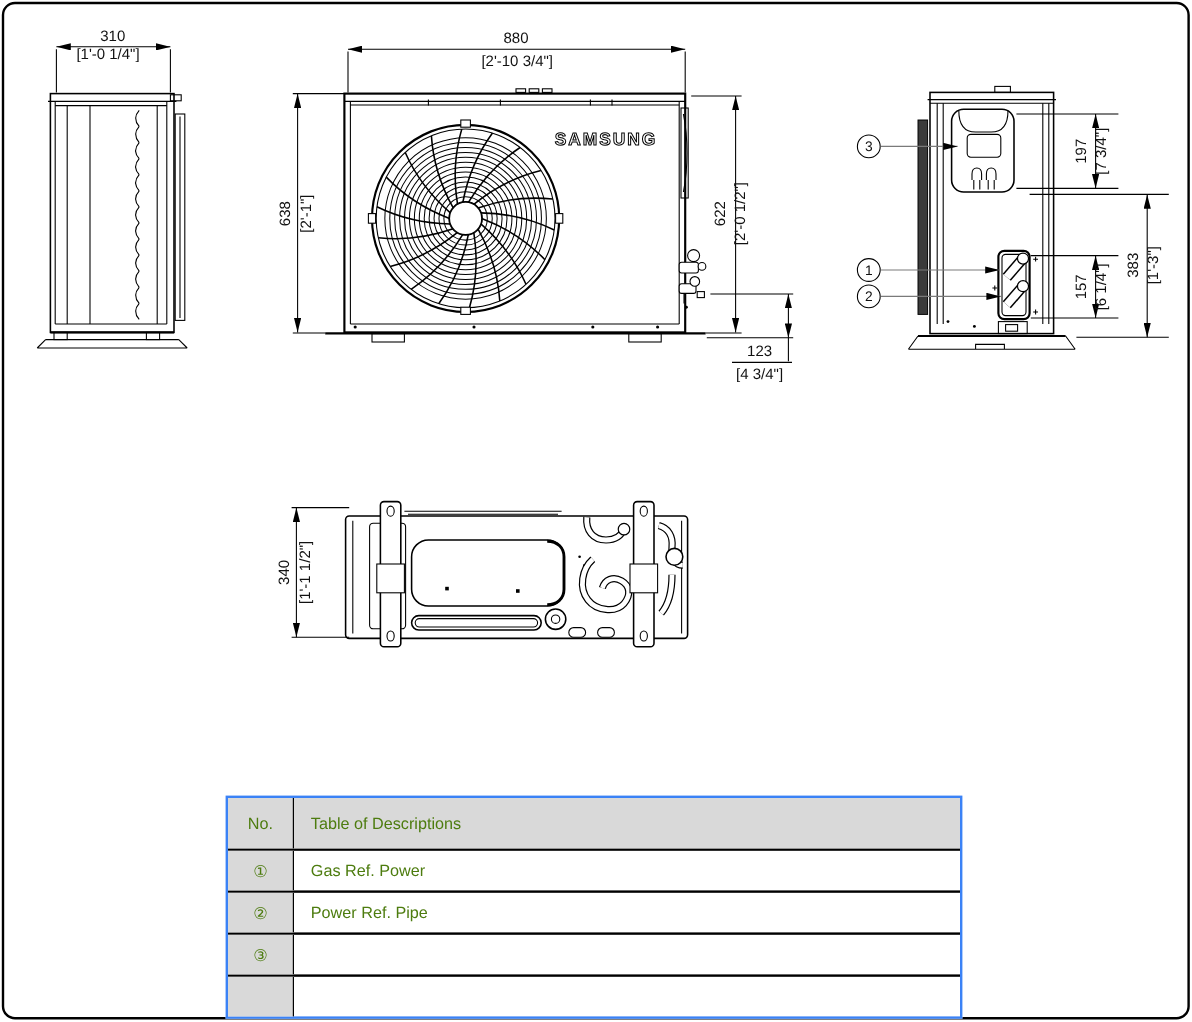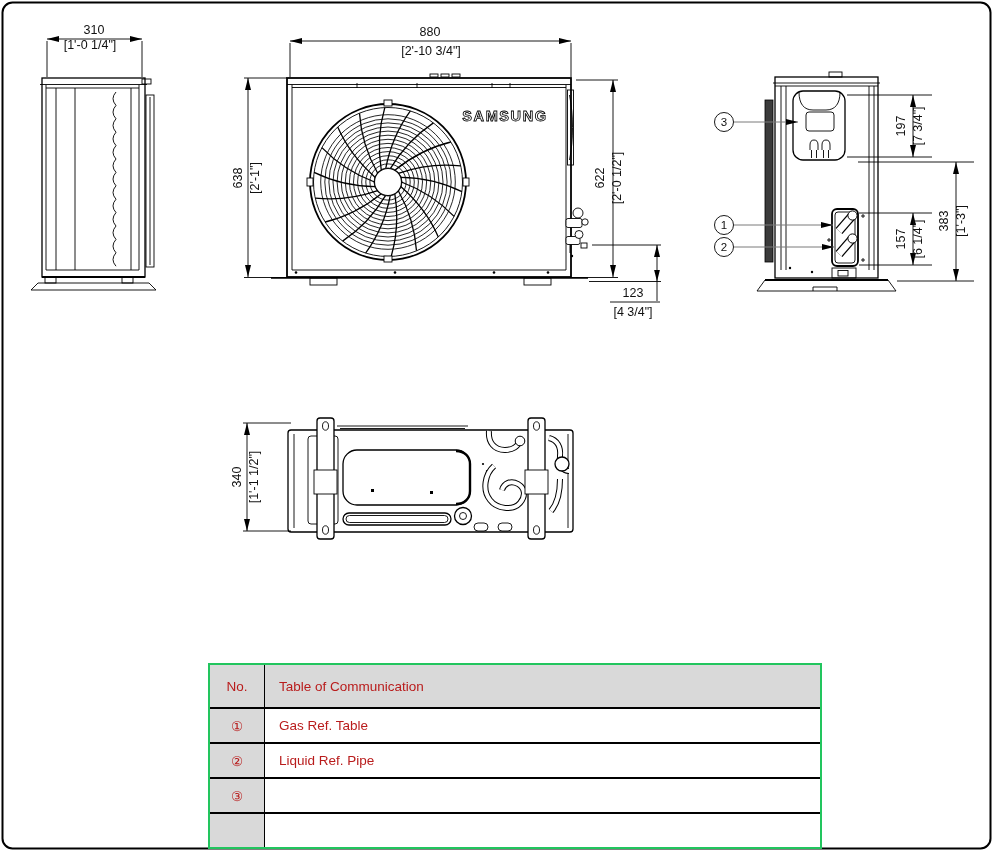--- a/index.html
+++ b/index.html
@@ -17,21 +17,21 @@
   .leader{stroke:#7a7a7a;stroke-width:1;fill:none;}
   .whitefill{fill:#fff;}
   #fan-rings circle{fill:none;stroke:#000;stroke-width:.85;}
   #fan-spokes path{fill:none;stroke:#000;stroke-width:1.3;}
   #coil-arcs path{fill:none;stroke:#000;stroke-width:.9;}
   .tube-o{stroke:#000;fill:none;}
   .tube-i{stroke:#fff;fill:none;}
   .dot{fill:#000;stroke:none;}
 
   .desc-table{position:absolute;left:188px;top:663px;width:610px;background:#fff;
-    border:2px solid #22c55e;font-size:13.5px;color:#b91c1c;margin-left:20px;}
+    border:2px solid #3b82f6;font-size:13.5px;color:#4d7c0f;}
   .t-row{display:flex;border-top:2px solid #000;height:33px;}
   .t-row.t-head{border-top:none;height:42px;}
   .t-no{width:54px;flex:0 0 54px;background:#d9d9d9;border-right:1.5px solid #000;
     display:flex;align-items:center;justify-content:center;}
   .t-desc{flex:1;display:flex;align-items:center;padding-left:14px;}
   .t-head .t-desc{background:#d9d9d9;}
 </style>
 </head>
 <body>
 
@@ -328,29 +328,29 @@
       <ellipse class="thin" cx="536.5" cy="426" rx="3" ry="4.2"></ellipse>
       <ellipse class="thin" cx="536.5" cy="530" rx="3" ry="4.2"></ellipse>
       <rect class="thin whitefill" x="525" y="470" width="23" height="24"></rect>
     </g>
   </g>
 </svg>
 
 <div class="desc-table">
   <div class="t-row t-head">
     <div class="t-no">No.</div>
-    <div class="t-desc">Table of Communication</div>
+    <div class="t-desc">Table of Descriptions</div>
   </div>
   <div class="t-row">
     <div class="t-no circ">①</div>
-    <div class="t-desc">Gas Ref. Table</div>
+    <div class="t-desc">Gas Ref. Power</div>
   </div>
   <div class="t-row">
     <div class="t-no circ">②</div>
-    <div class="t-desc">Liquid Ref. Pipe</div>
+    <div class="t-desc">Power Ref. Pipe</div>
   </div>
   <div class="t-row">
     <div class="t-no circ">③</div>
   </div>
   <div class="t-row">
     <div class="t-no circ"></div>
     <div class="t-desc"></div>
   </div>
 </div>
 </div>

